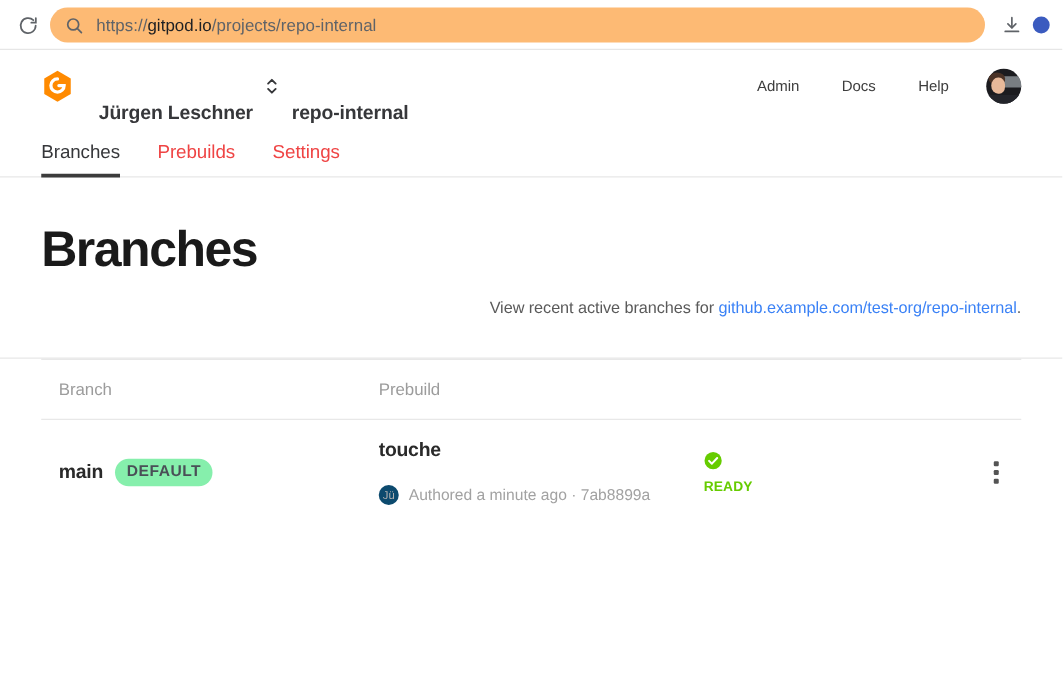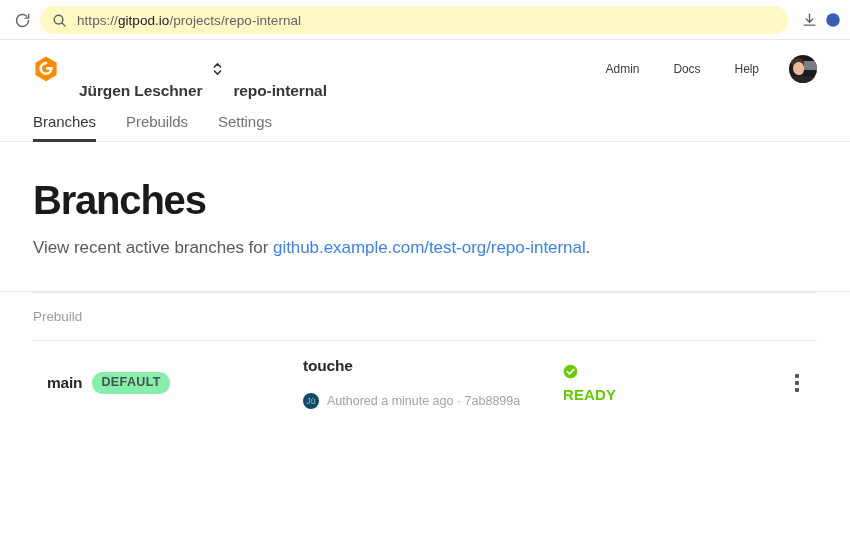--- a/index.html
+++ b/index.html
@@ -31,21 +31,21 @@
     width: 28px; height: 28px;
     display: flex; align-items: center; justify-content: center;
     flex: 0 0 auto;
     margin-right: 4px;
     border-radius: 50%;
     cursor: pointer;
   }
   .omnibox {
     flex: 1 1 auto;
     height: 28px;
-    background: #fef9c3;
+    background: #fdba74;
     border-radius: 14px;
     display: flex;
     align-items: center;
     padding: 0 12px;
     margin-right: 6px;
     min-width: 0;
     cursor: text;
   }
   .omnibox .mag {
     flex: 0 0 auto;
@@ -168,21 +168,21 @@
     height: 44px;
   }
   .tabs {
     display: flex;
     align-items: flex-end;
     gap: 30px;
     height: 100%;
   }
   .tab {
     font-size: 15px;
-    color: #737373;
+    color: #ef4444;
     padding-bottom: 12px;
     cursor: pointer;
     letter-spacing: -0.05px;
     position: relative;
   }
   .tab.active { color: #36373a; }
   .tab.active::after {
     content: "";
     position: absolute;
     left: 0; right: 0; bottom: 0;
@@ -203,24 +203,25 @@
   }
   .page-title {
     font-size: 40px;
     font-weight: 700;
     color: #1a1a1a;
     letter-spacing: -1.2px;
     margin-top: 36px;
     line-height: 1.1;
   }
   .page-subtitle {
-    font-size: 17px;
+    font-size: 13px;
     color: #5a5a5a;
     margin-top: 16px;
     letter-spacing: -0.05px;
+    text-align: right;
   }
   .page-subtitle a {
     color: #3b82f6;
     text-decoration: none;
     cursor: pointer;
   }
   .section-rule {
     margin-top: 33px;
     height: 1px;
     background: #e8e8e8;
@@ -320,21 +321,21 @@
     display: flex; align-items: center; justify-content: center;
     overflow: hidden;
   }
   .prebuild-cell {
     display: flex;
     flex-direction: column;
     align-items: flex-start;
     gap: 3px;
   }
   .status-text {
-    font-size: 15px;
+    font-size: 11px;
     font-weight: 700;
     color: #66cc00;
     letter-spacing: 0.1px;
   }
   .kebab {
     display: flex;
     flex-direction: column;
     align-items: center;
     gap: 3.5px;
     cursor: pointer;
@@ -431,20 +432,21 @@
   <h1 class="page-title">Branches</h1>
 
   <p class="page-subtitle"><span>View recent active branches for </span><a>github.example.com/test-org/repo-internal</a><span>.</span></p>
 
   <div class="section-rule"></div>
 
 
   <div class="inset-rule"></div>
 
   <div class="table-head">
+    <div class="col-branch">Branch</div>
     <div class="col-prebuild">Prebuild</div>
     <div class="col-kebab"></div>
   </div>
 
   <div class="inset-rule"></div>
 
   <div class="table-row">
     <div class="col-branch">
       <div class="branch-cell">
         <span class="branch-name">main</span>

